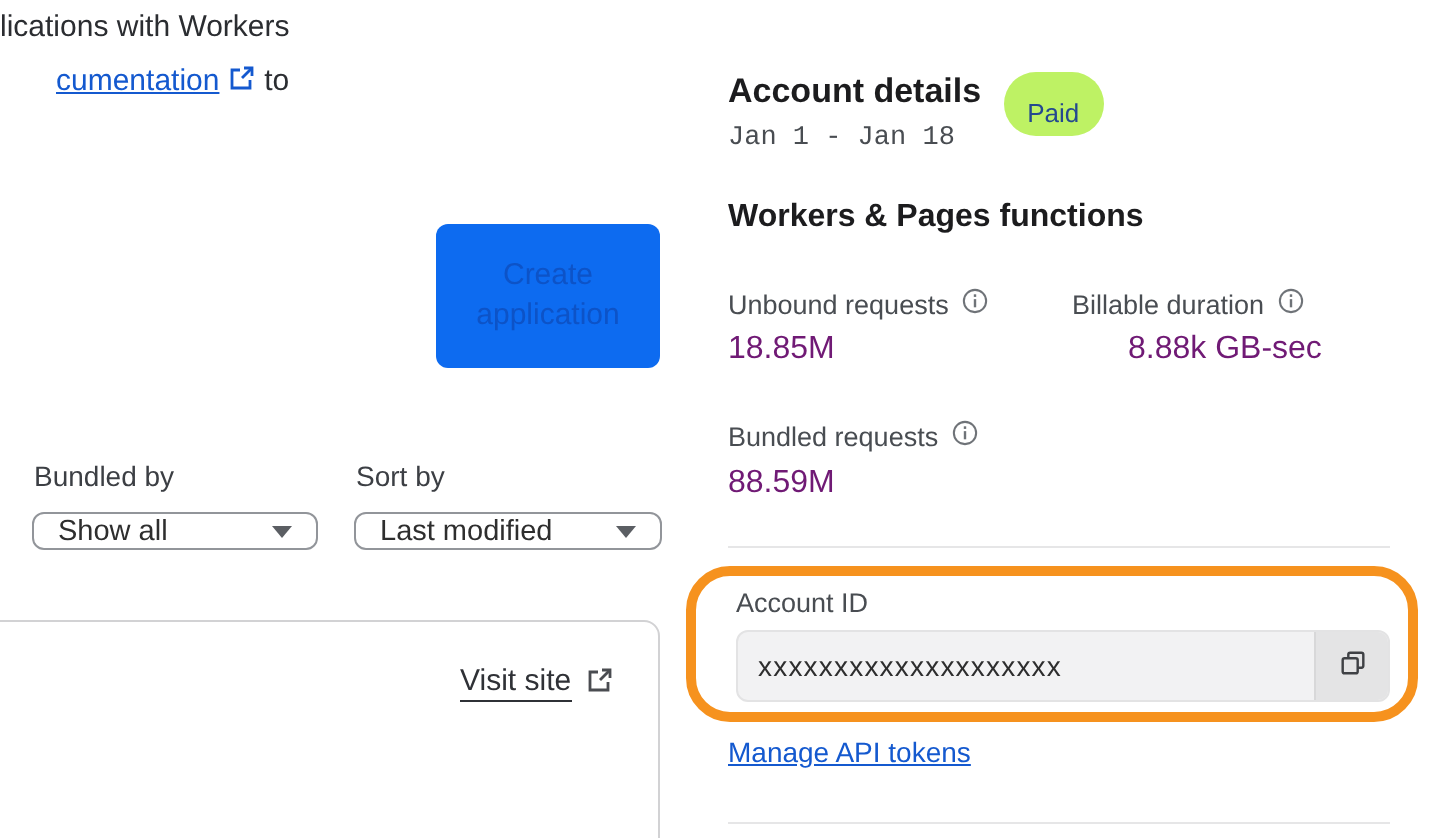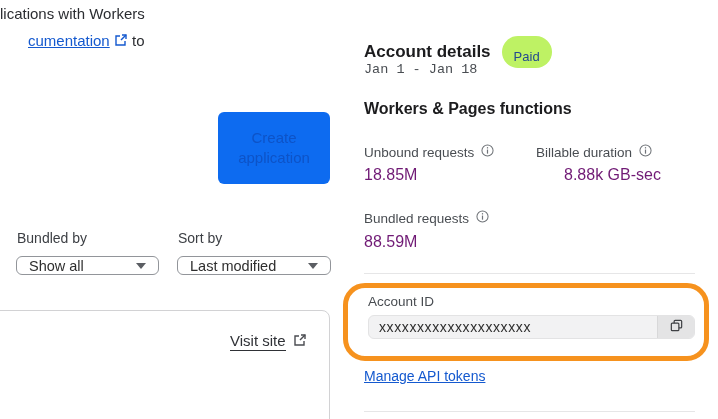--- a/index.html
+++ b/index.html
@@ -62,21 +62,21 @@
     cursor: pointer;
   }
   .visit-site .vs-text {
     border-bottom: 1.5px solid #2f3136; padding-bottom: 1px;
   }
 
   
   .acct-title {
     left: 364px; top: 36px;
     font-size: 17px; font-weight: 700; color: #1c1c1e;
-    display: flex; align-items: center; gap: 11px;
+    display: flex; align-items: flex-start; gap: 11px;
   }
   .badge {
     background: #bef264; color: #24498f;
     font-size: 13px; font-weight: 400;
     padding: 13px 12px 4px; border-radius: 999px;
   }
   .date-range {
     left: 364px; top: 62px;
     font-size: 13.5px; color: #494d52; font-family: Liberation Mono, monospace;
   }
@@ -93,21 +93,21 @@
 
   .divider {
     height: 1px; width: 331px; left: 364px; background: #e6e6e7;
   }
 
   .acct-id-label {
     left: 368px; top: 294px;
     font-size: 13.5px; color: #494d52;
   }
   .acct-id-row {
-    left: 368px; top: 315px; width: 327px; height: 24px;
+    left: 368px; top: 315px; width: 327px; height: 36px;
     display: flex;
     background: #f2f2f3;
     border: 1px solid #e3e3e4; border-radius: 6px;
     overflow: hidden;
     justify-content: space-between;
   }
   .acct-id-input {
     flex: 1; border: none; background: transparent;
     font-family: inherit; font-size: 14px; color: #2e2e2e;
     letter-spacing: 0.6px; padding: 0 10px; outline: none;

